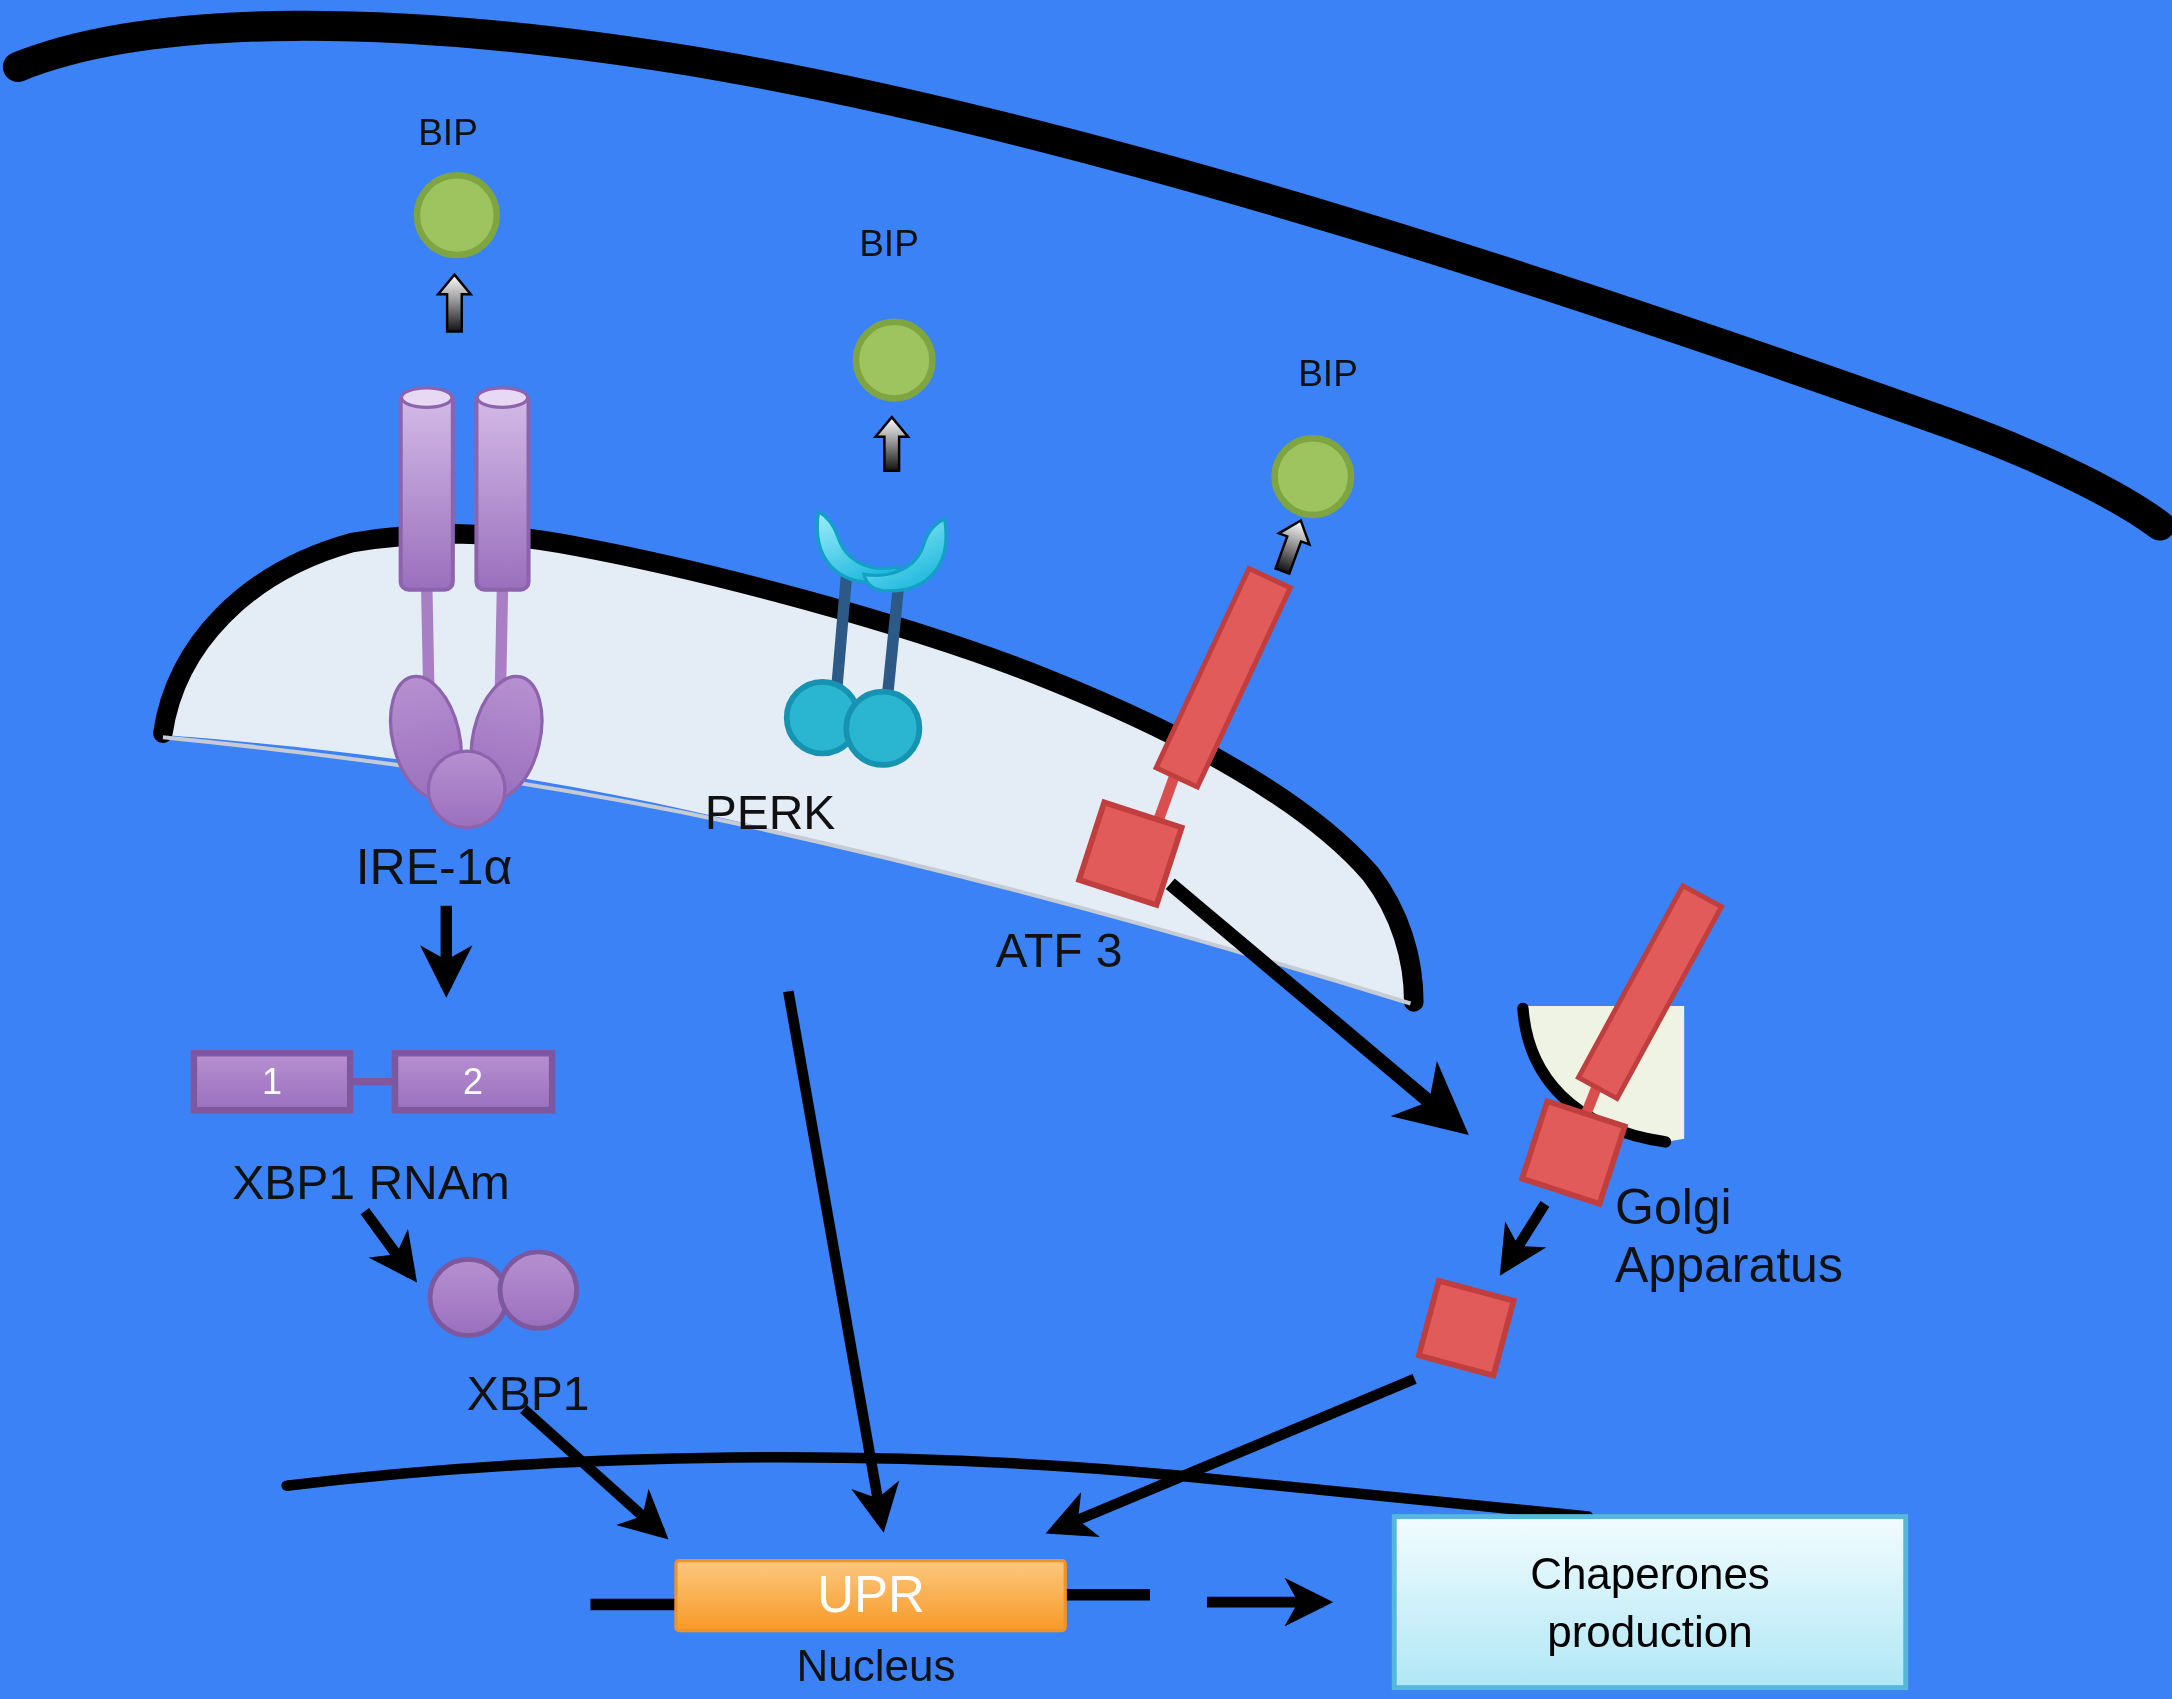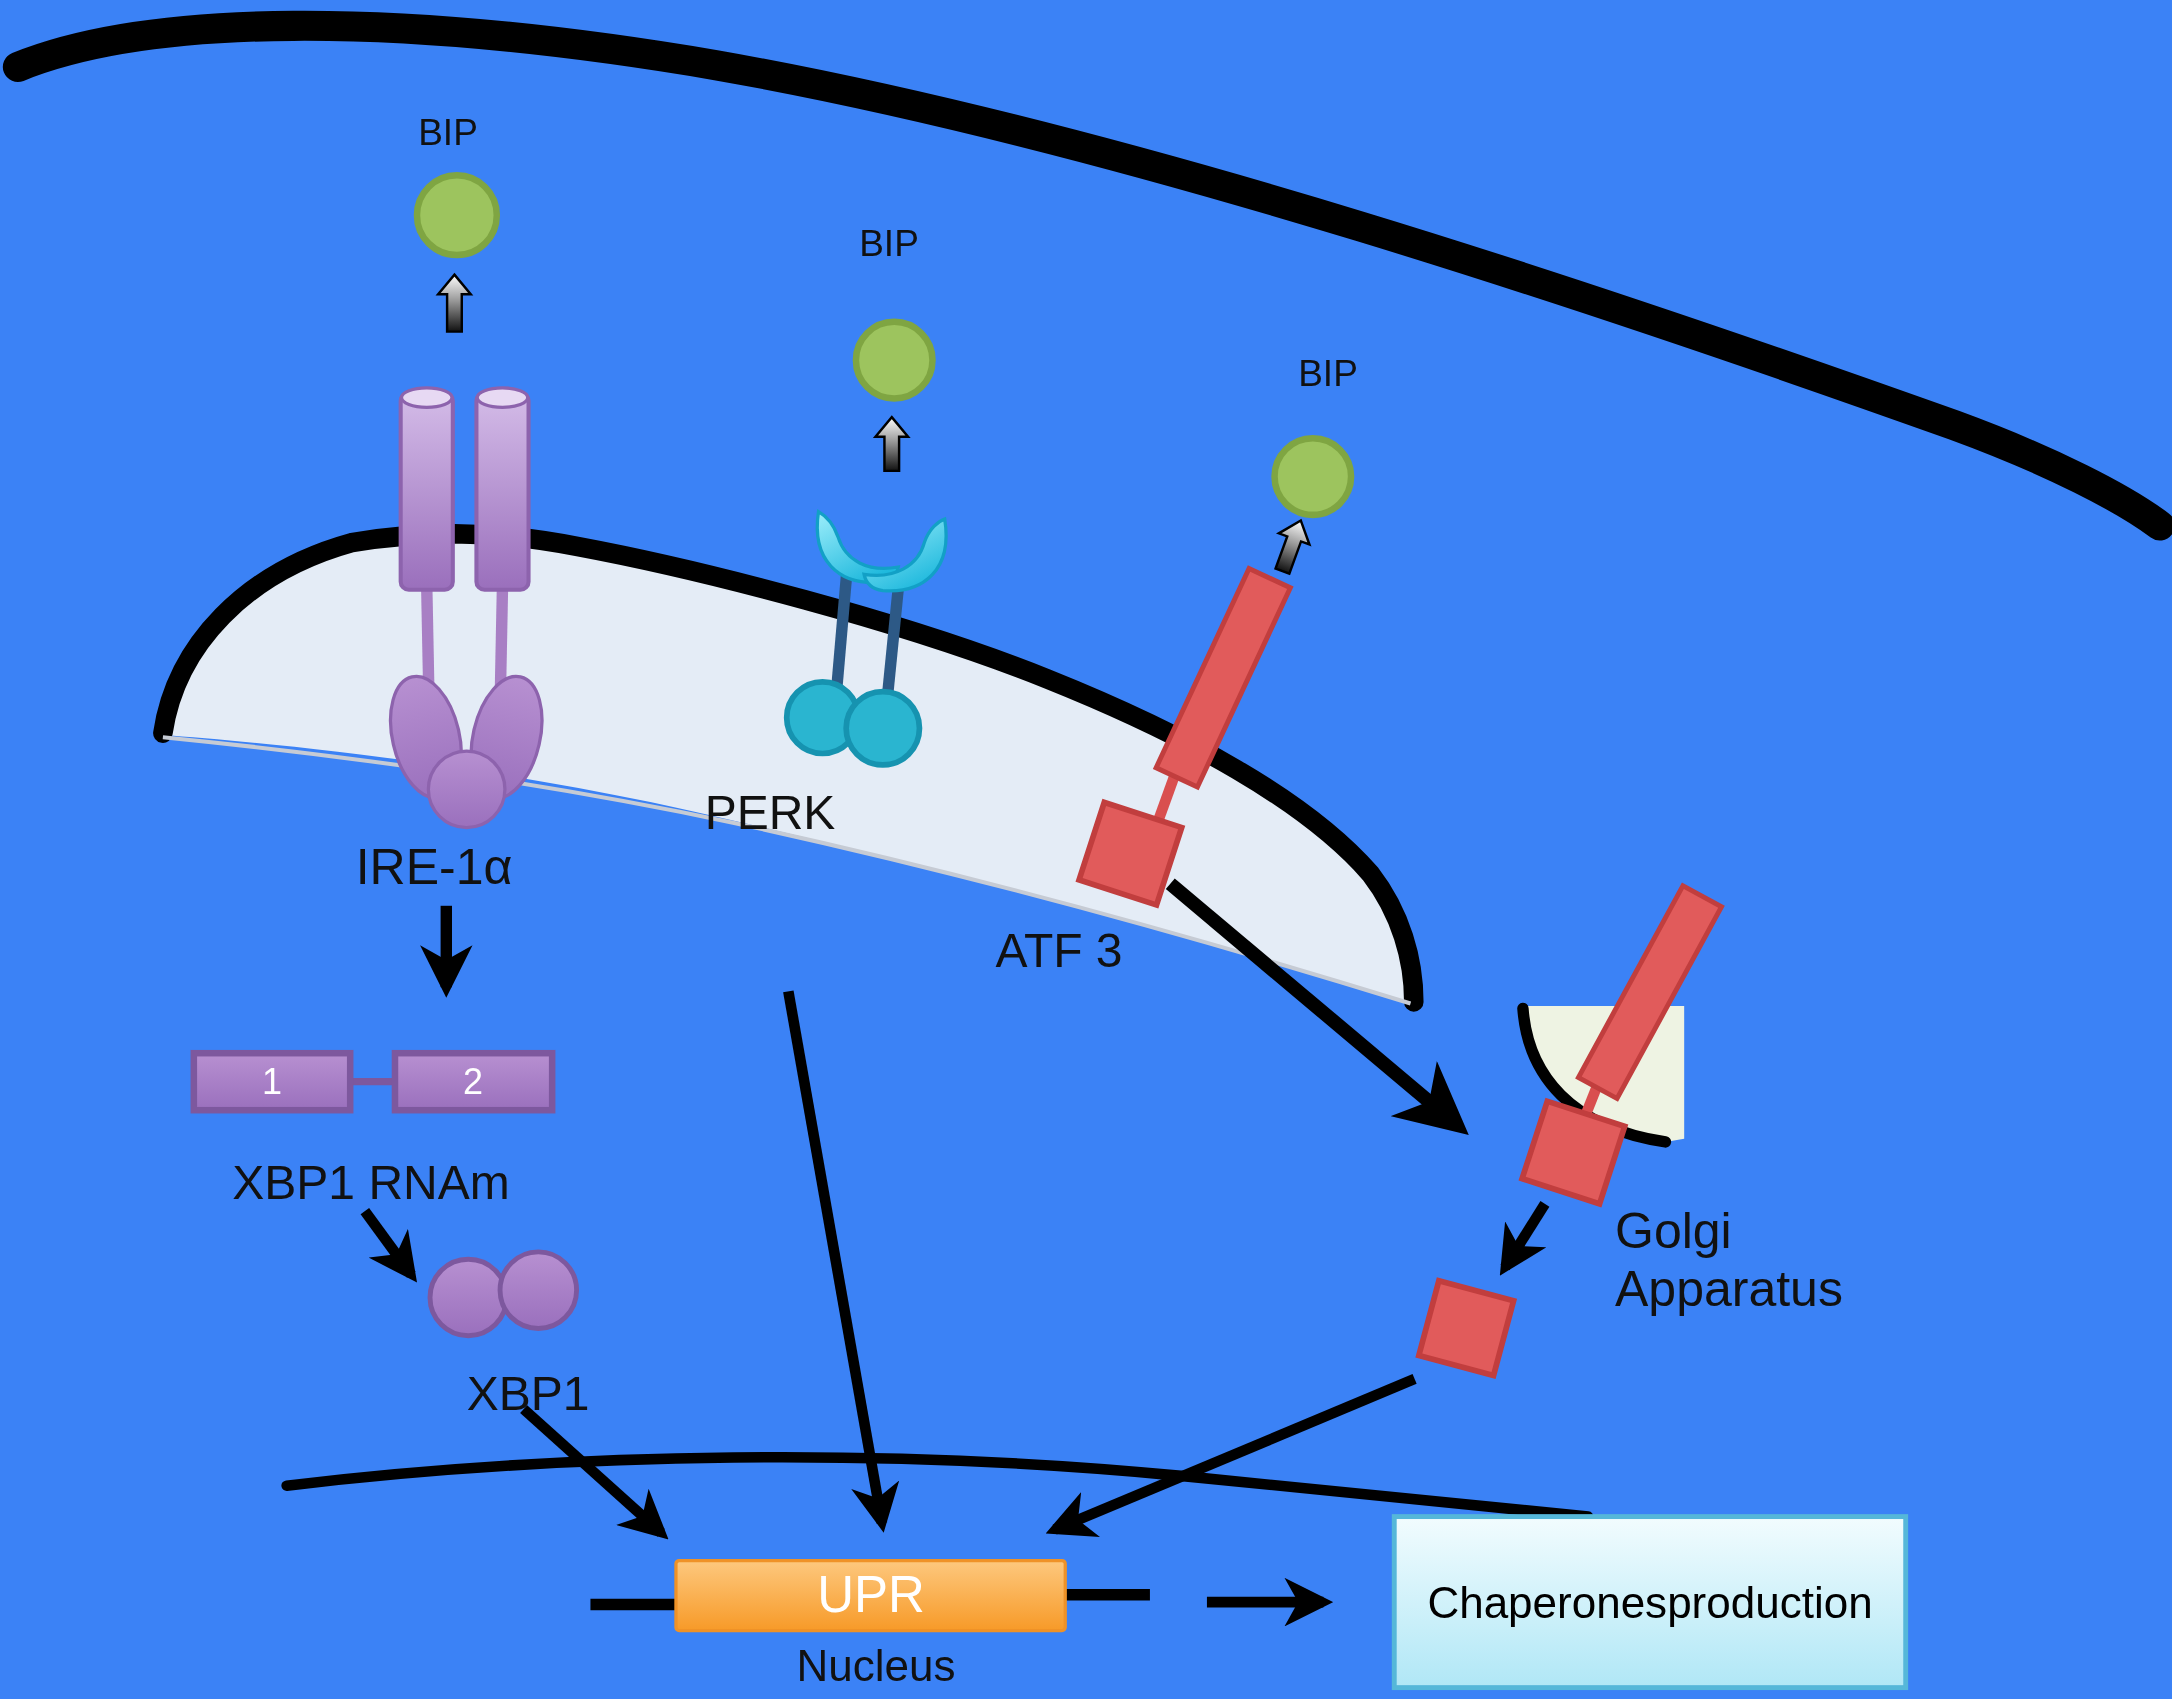--- a/index.html
+++ b/index.html
@@ -11,34 +11,34 @@
     overflow:hidden;
   }
   #diagram-svg{position:absolute;left:0;top:0;}
   .lbl{
     position:absolute;
     color:#111;
     white-space:nowrap;
     transform:translate(-50%,-50%);
     line-height:1.05;
   }
-  .lbl.left-align{transform:translate(0,-50%);margin-top:24px;}
+  .lbl.left-align{transform:translate(0,-50%);}
   .f46{font-size:37px;}
   .f50{font-size:48px;}
   .f52{font-size:50px;}
   .f54{font-size:44px;}
   .exon-num{
     position:absolute;color:#ffffff;font-size:36px;
     transform:translate(-50%,-50%);
   }
   #upr-label{color:#ffffff;font-size:51px;}
   #chaperones-box-label{
     position:absolute;
     left:1394px;top:1517px;width:512px;height:171px;
-    display:flex;flex-direction:row;justify-content:center;align-items:center;
+    display:flex;flex-direction:column;justify-content:center;align-items:center;
     font-size:44px;color:#000;text-align:center;line-height:1.3;
   }
 </style>
 </head>
 <body>
 
 <div id="canvas">
 
 <svg id="diagram-svg" width="2172" height="1700" viewBox="0 0 2667 2087">
   <defs>

